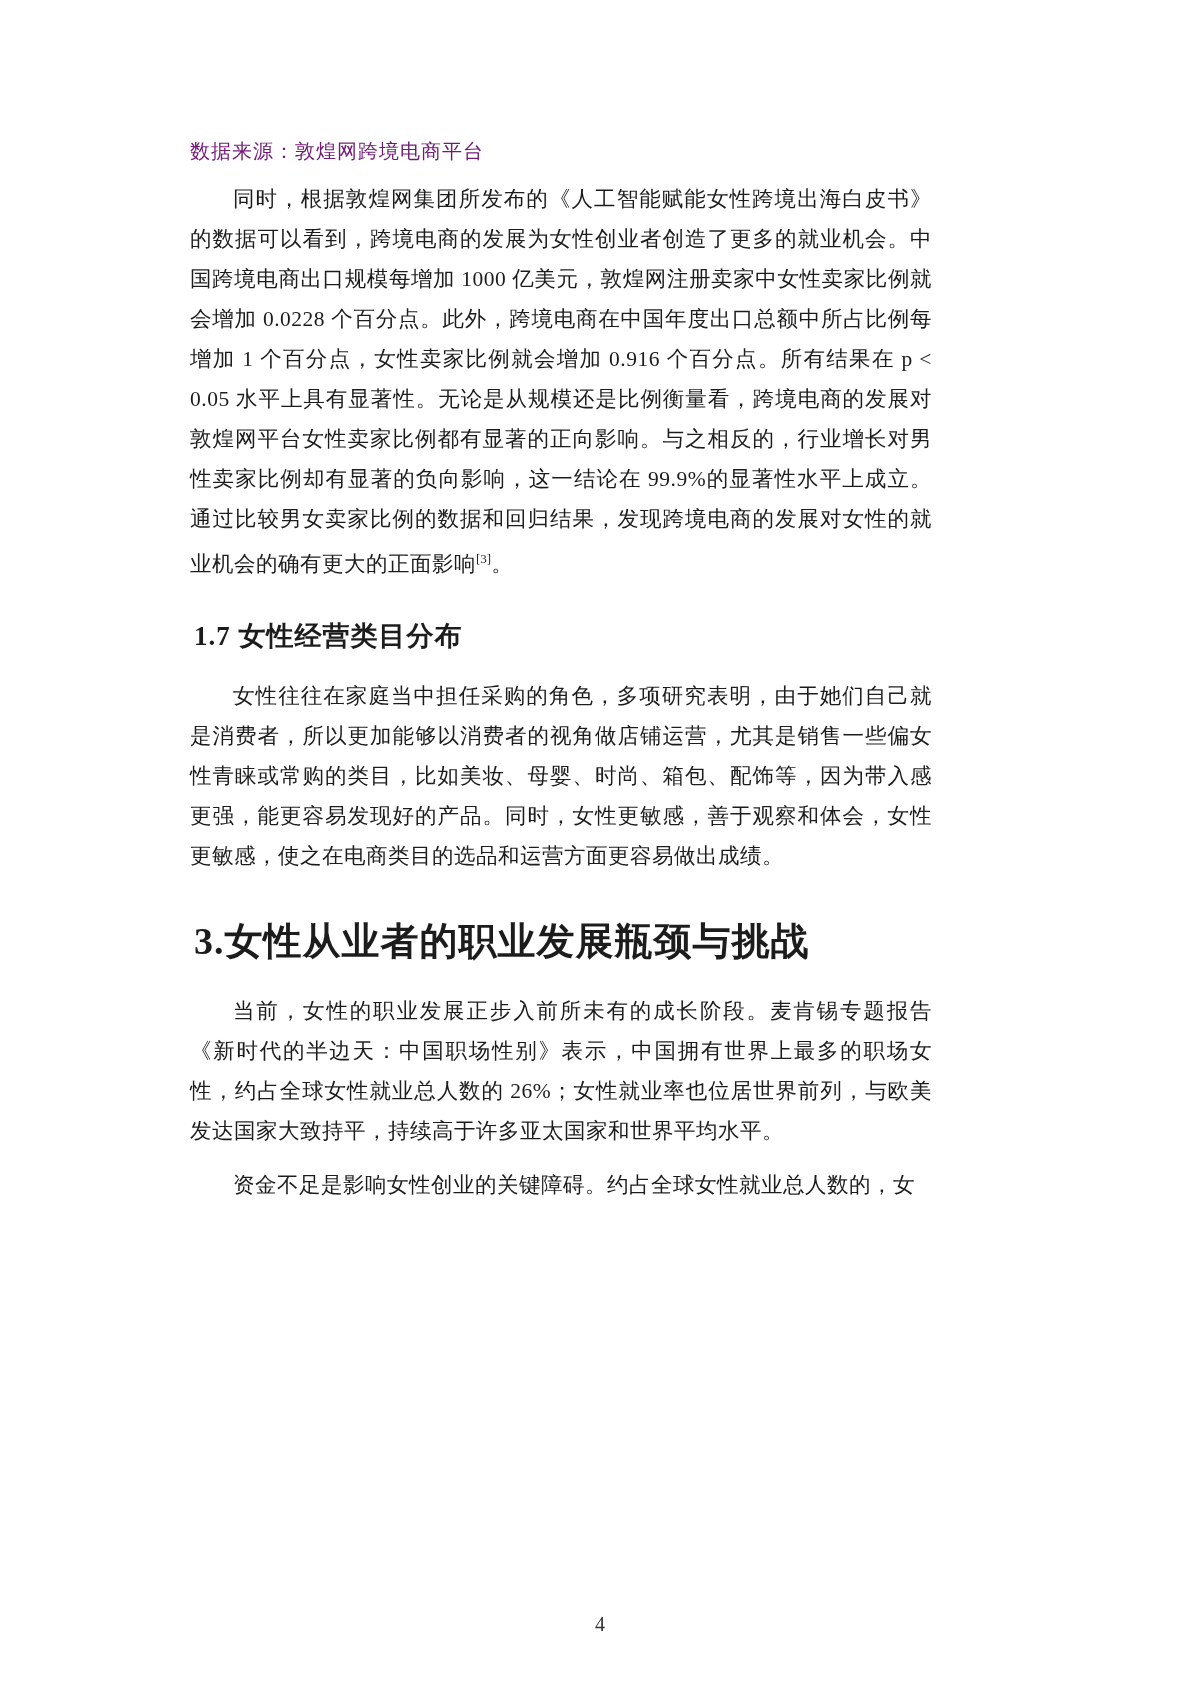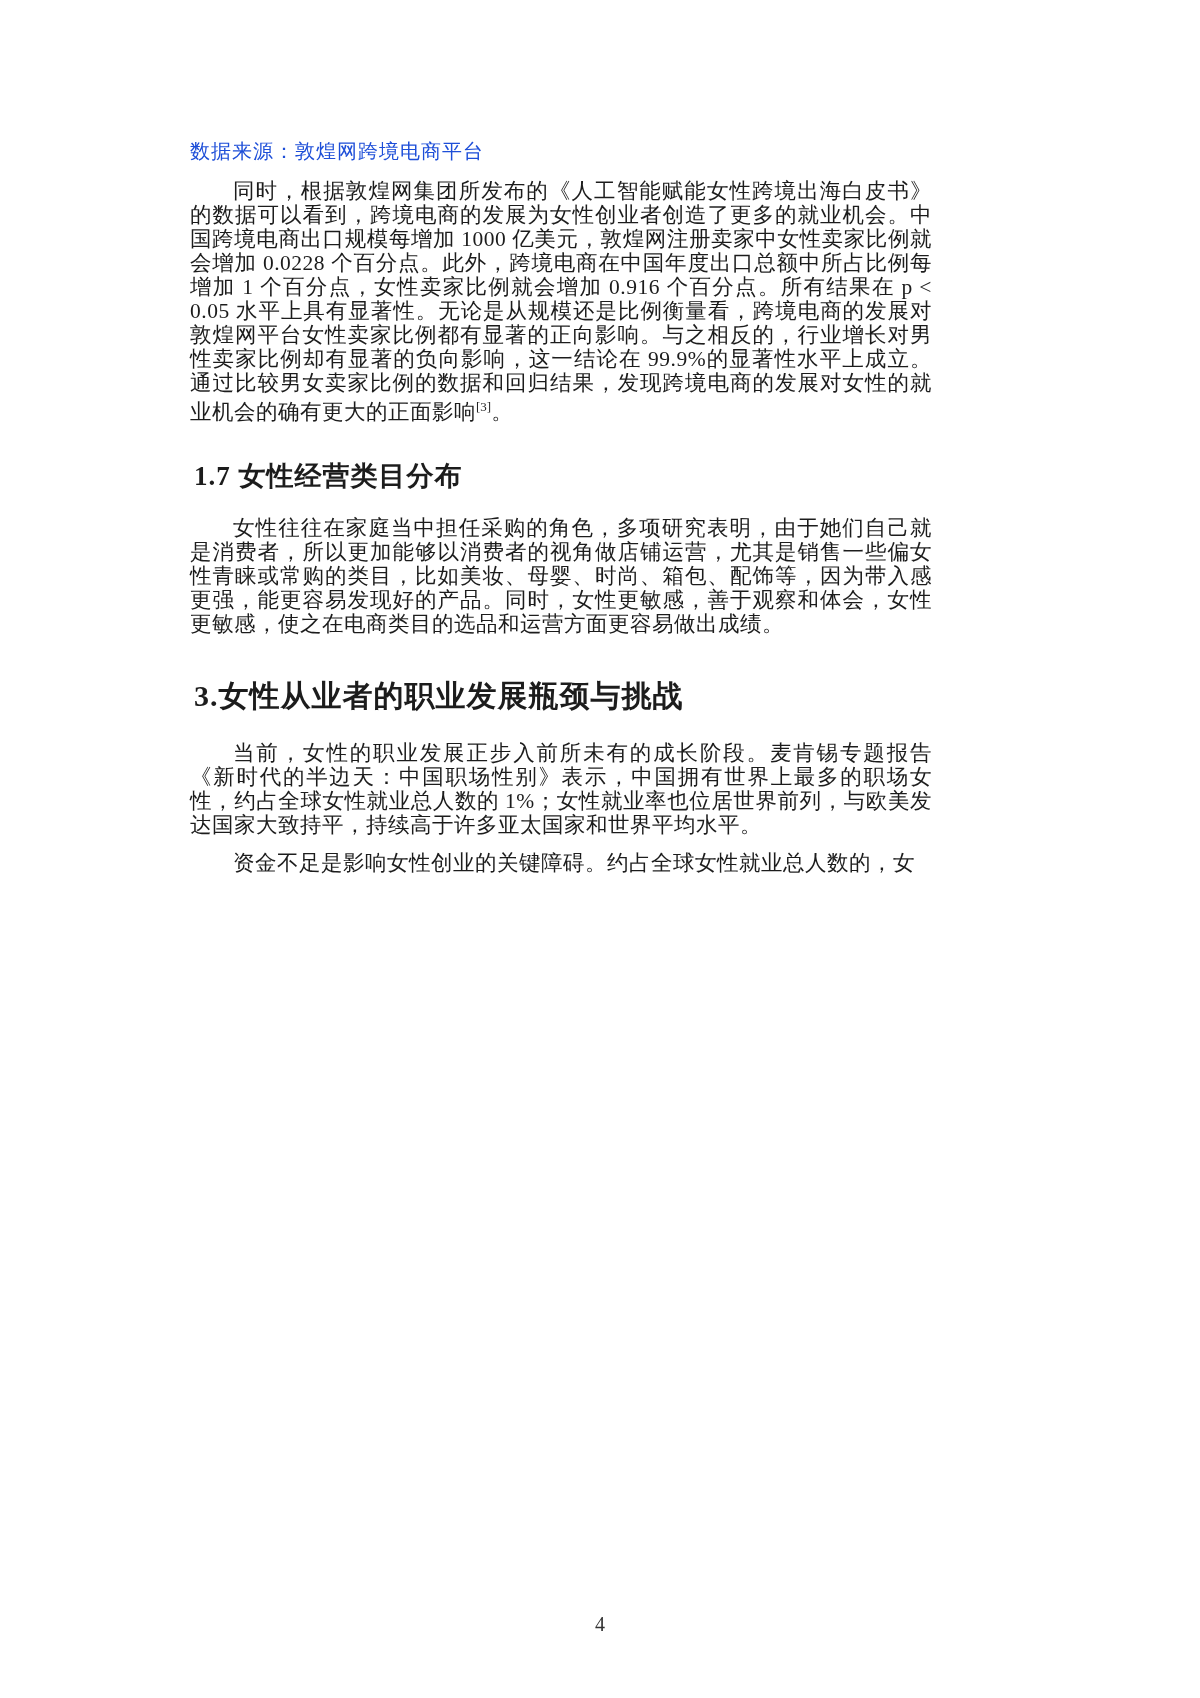--- a/index.html
+++ b/index.html
@@ -19,43 +19,43 @@
   }
   .content {
     position: absolute;
     top: 0;
     left: 190px;
     width: 742px;
   }
   .source-note {
     margin-top: 138px;
     font-size: 20px;
-    color: #1d4ed8;
+    color: #701a75;
     letter-spacing: 1px;
   }
   p.body-par {
     font-size: 21.5px;
-    line-height: 24px;
+    line-height: 40px;
     text-align: justify;
     text-indent: 2em;
     margin: 14px 0 14px 0;
     letter-spacing: 0.5px;
   }
   p.body-par sup {
     font-size: 13px;
     letter-spacing: 0;
   }
   h2.sec-heading {
     font-size: 27px;
     font-weight: bold;
     margin: 34px 0 22px 4px;
     letter-spacing: 1px;
   }
   h1.chapter-heading {
-    font-size: 30px;
+    font-size: 38px;
     font-weight: bold;
     margin: 40px 0 24px 4px;
     letter-spacing: 1px;
   }
   .page-number {
     position: absolute;
     bottom: 62px;
     left: 0;
     width: 100%;
     text-align: center;
@@ -72,21 +72,21 @@
     <div class="source-note">数据来源：敦煌网跨境电商平台</div>
 
     <p class="body-par"><span>同时，根据敦煌网集团所发布的《人工智能赋能女性跨境出海白皮书》的数据可以看到，跨境电商的发展为女性创业者创造了更多的就业机会。中国跨境电商出口规模每增加 1000 亿美元，敦煌网注册卖家中女性卖家比例就会增加 0.0228 个百分点。此外，跨境电商在中国年度出口总额中所占比例每增加 1 个百分点，女性卖家比例就会增加 0.916 个百分点。所有结果在 p &lt; 0.05 水平上具有显著性。无论是从规模还是比例衡量看，跨境电商的发展对敦煌网平台女性卖家比例都有显著的正向影响。与之相反的，行业增长对男性卖家比例却有显著的负向影响，这一结论在 99.9%的显著性水平上成立。通过比较男女卖家比例的数据和回归结果，发现跨境电商的发展对女性的就业机会的确有更大的正面影响</span><sup>[3]</sup><span>。</span></p>
 
     <h2 class="sec-heading">1.7 女性经营类目分布</h2>
 
     <p class="body-par">女性往往在家庭当中担任采购的角色，多项研究表明，由于她们自己就是消费者，所以更加能够以消费者的视角做店铺运营，尤其是销售一些偏女性青睐或常购的类目，比如美妆、母婴、时尚、箱包、配饰等，因为带入感更强，能更容易发现好的产品。同时，女性更敏感，善于观察和体会，女性更敏感，使之在电商类目的选品和运营方面更容易做出成绩。</p>
 
     <h1 class="chapter-heading">3.女性从业者的职业发展瓶颈与挑战</h1>
 
-    <p class="body-par">当前，女性的职业发展正步入前所未有的成长阶段。麦肯锡专题报告《新时代的半边天：中国职场性别》表示，中国拥有世界上最多的职场女性，约占全球女性就业总人数的 1%；女性就业率也位居世界前列，与欧美发达国家大致持平，持续高于许多亚太国家和世界平均水平。</p>
+    <p class="body-par">当前，女性的职业发展正步入前所未有的成长阶段。麦肯锡专题报告《新时代的半边天：中国职场性别》表示，中国拥有世界上最多的职场女性，约占全球女性就业总人数的 26%；女性就业率也位居世界前列，与欧美发达国家大致持平，持续高于许多亚太国家和世界平均水平。</p>
 
 
 
 
     <p class="body-par">资金不足是影响女性创业的关键障碍。约占全球女性就业总人数的，女</p>
 
   </div>
 
   <div class="page-number">4</div>
 </div>

